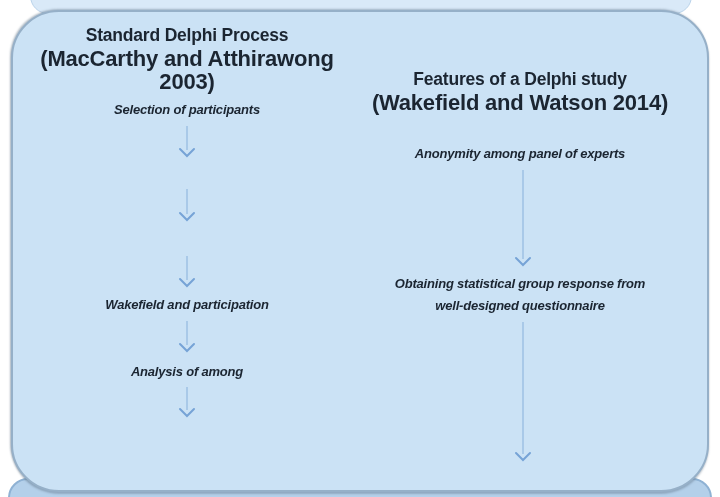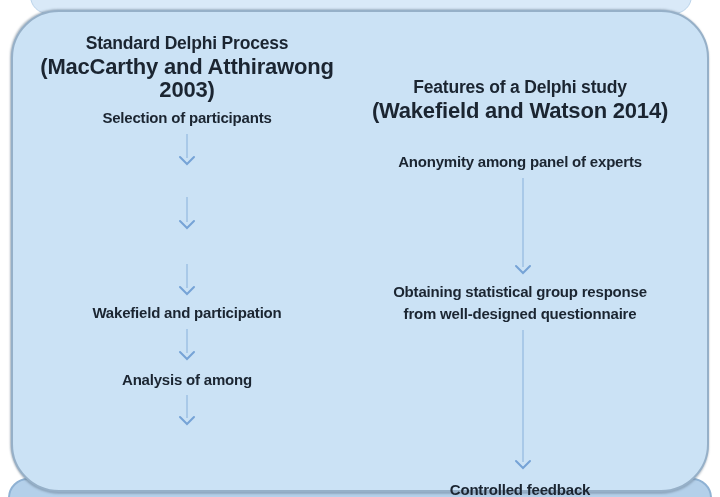--- a/index.html
+++ b/index.html
@@ -17,27 +17,27 @@
     position:absolute;left:8px;top:478px;width:704px;height:40px;
     border-radius:24px;background:var(--sliver-bottom-fill);
     border:2px solid var(--sliver-bottom-border);z-index:1;box-sizing:border-box;
   }
   .panel{
     position:absolute;left:11px;top:10px;width:698px;height:482px;
     border-radius:48px;background:var(--panel-fill);
     border:2px solid var(--panel-border);box-sizing:border-box;z-index:2;
     box-shadow:-1px -1px 2px rgba(96,116,136,0.45), 0 2px 2px rgba(96,116,136,0.4);
   }
-  .col{position:absolute;top:8px;height:350px;z-index:3;}
+  .col{position:absolute;top:0;height:350px;z-index:3;}
   .col-left{left:27px;width:320px;}
   .col-right{left:370px;width:300px;margin-top:44px;}
   .t{position:absolute;left:0;width:100%;text-align:center;color:var(--text);}
   .title{font-size:17.5px;font-weight:700;line-height:23px;letter-spacing:-0.2px;}
   .subtitle{font-size:22px;font-weight:600;line-height:23px;letter-spacing:-0.2px;}
-  .step{font-size:15px;font-weight:700;line-height:22px;letter-spacing:-0.2px;}
+  .step{font-size:13px;font-weight:700;line-height:22px;letter-spacing:-0.2px;font-style:italic;}
   .arrow{position:absolute;width:18px;margin-left:-9px;z-index:3;}
   .arrow .stem{
     position:absolute;left:50%;top:0;bottom:8px;width:2px;margin-left:-1px;
     background:var(--arrow-stem);
   }
   .arrow svg{position:absolute;left:0;bottom:0;display:block;}
   .arrow polyline{fill:none;stroke:var(--arrow-head);stroke-width:2px;stroke-linecap:round;}
 </style>
 </head>
 <body>
@@ -105,16 +105,15 @@
     </div>
 
     <div class="t step" style="top:229px;left:10px;width:280px">Obtaining statistical group response from well-designed questionnaire</div>
     <div class="arrow" style="left:153px;top:278px;height:140px">
       <div class="stem"></div>
         <svg width="18" height="11" viewBox="0 0 18 11">
           <polyline points="2,2 9,9 16,2"></polyline>
         </svg>
     </div>
 
-    <div class="t step" style="top:427px">Controlled feedback</div>
   </div>
 
 </div>
 
 </body></html>

